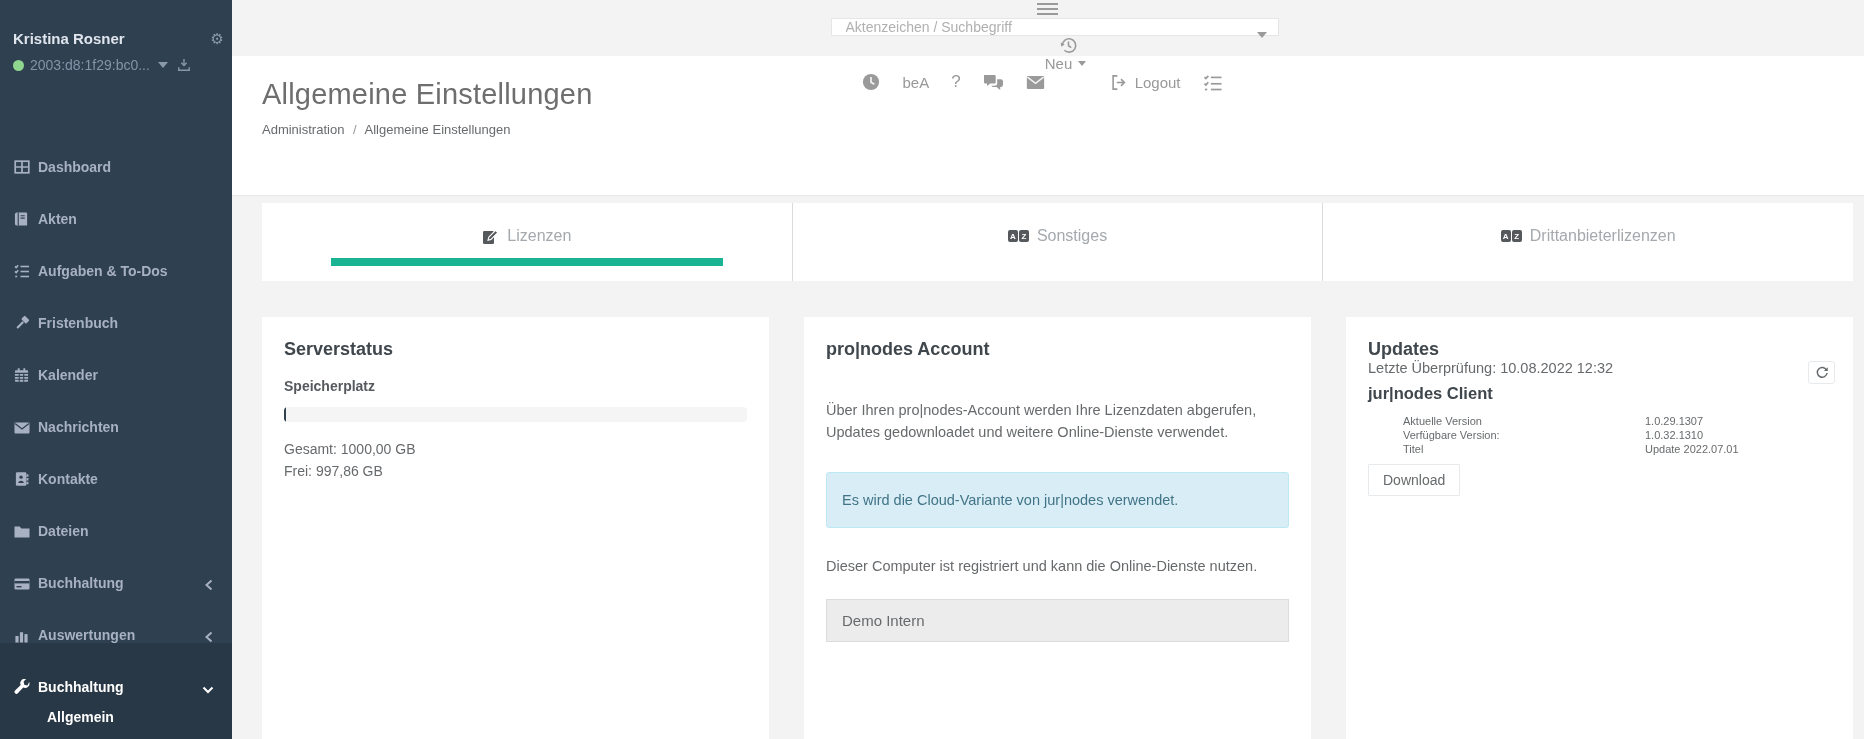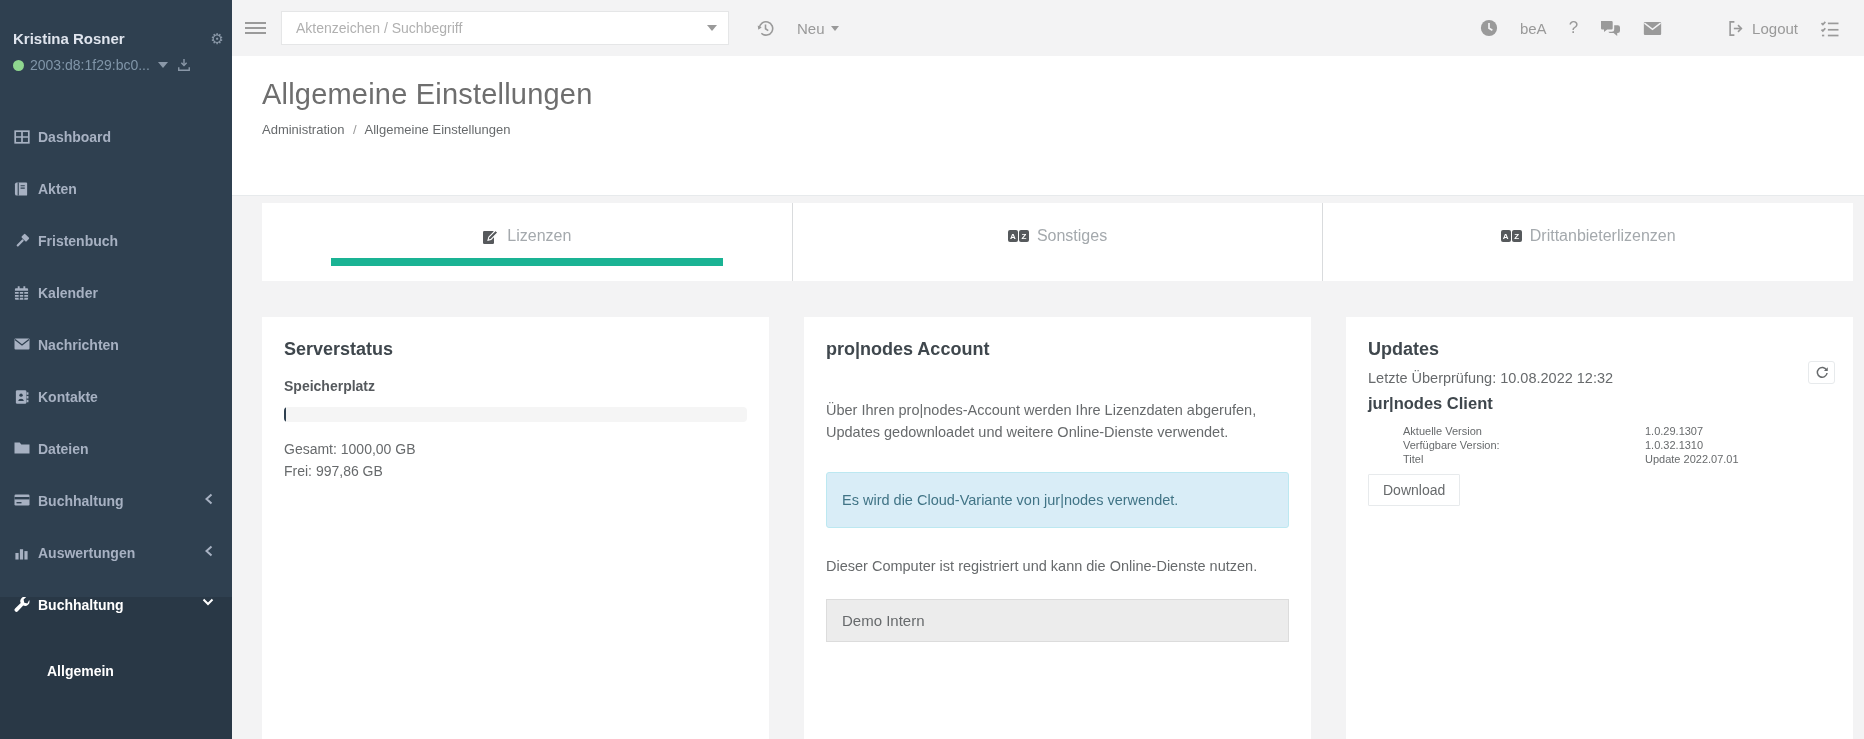--- a/index.html
+++ b/index.html
@@ -12,32 +12,32 @@
   .user-block { height:129px; padding:30px 14px 0 13px; position:relative; }
   .user-name { color:#dfe4ed; font-size:15px; font-weight:bold; }
   .user-gear { position:absolute; right:8px; top:30px; color:#8a98a8; font-size:15px; font-family:"DejaVu Sans",sans-serif; cursor:pointer; }
   .ip-row { margin-top:10px; display:flex; align-items:center; color:#8095a8; font-size:14px; }
   .status-dot { width:11px; height:11px; border-radius:50%; background:#8fd78f; margin-right:6px; flex:none; }
   .ip-text { white-space:nowrap; overflow:hidden; max-width:130px; }
   .caret { width:0; height:0; border-left:5px solid transparent; border-right:5px solid transparent; border-top:6px solid #8a98a8; display:inline-block; }
   .ip-caret { margin-left:8px; }
   .ip-dl { margin-left:9px; color:#8a98a8; display:inline-flex; }
   .nav { list-style:none; }
-  .nav-item { height:52px; display:flex; align-items:flex-start; padding:0 18px 0 13px; color:#a7b1c2; font-size:14px; font-weight:600; cursor:pointer; }
+  .nav-item { height:52px; display:flex; align-items:flex-end; padding:0 18px 0 13px; color:#a7b1c2; font-size:14px; font-weight:600; cursor:pointer; }
   .nav-item .nicon { width:17px; margin-right:8px; display:inline-flex; justify-content:center; color:#a7b1c2; flex:none; }
   .nav-item .nlabel { flex:1; }
   .nav-item .chev { color:#a7b1c2; display:inline-flex; }
   .active-section { background:#293846; flex:1; }
   .active-section .nav-item { color:#ffffff; font-weight:bold; }
   .active-section .nav-item .nicon, .active-section .nav-item .chev { color:#ffffff; }
   .submenu-item { height:44px; display:flex; align-items:center; padding-left:47px; color:#ffffff; font-size:14px; font-weight:bold; cursor:pointer; }
 
   
   .main { position:absolute; left:232px; top:0; width:1632px; height:739px; }
-  .topbar { height:56px; display:flex; align-items:center; background:#f3f3f4; padding-left:13px; }
+  .topbar { height:56px; display:flex; align-items:center; background:#f3f3f4; padding-left:13px;flex-direction:column; }
   .hamburger { width:21px; cursor:pointer; margin-right:15px; }
   .hamburger div { height:2px; background:#9a9a9a; margin:3px 0; }
   .searchbox { position:relative; width:448px; height:34px; }
   .searchbox input { width:100%; height:100%; border:1px solid #e5e6e7; background:#fff; padding:0 30px 0 14px; font-size:14px; color:#676a6c; font-family:"Liberation Sans",sans-serif; outline:none; }
   .searchbox input::placeholder { color:#b0b0b0; }
   .search-caret { position:absolute; right:12px; top:14px; border-top-color:#9a9a9a; }
   .tb-icon { color:#9a9a9a; display:inline-flex; align-items:center; cursor:pointer; }
   .history-btn { margin-left:27px; }
   .neu { margin-left:22px; color:#999; font-size:15px; cursor:pointer; display:inline-flex; align-items:center; }
   .neu .caret { border-top-color:#999; margin-left:6px; border-left-width:4px; border-right-width:4px; border-top-width:5px; }
@@ -75,21 +75,21 @@
   .stat-line { font-size:14px; color:#676a6c; line-height:1.55; }
   .stats { margin-top:17px; }
 
   
   .desc { margin-top:40px; font-size:14.5px; color:#676a6c; line-height:1.5; max-width:470px; }
   .alert-info { margin-top:28px; background:#d9edf7; border:1px solid #bce8f1; border-radius:3px; padding:19px 15px; font-size:14.5px; color:#417486; }
   .registered { margin-top:28px; font-size:14.5px; color:#676a6c; line-height:1.5; max-width:470px; }
   .account-box { margin-top:22px; background:#ececec; border:1px solid #dcdcdc; height:43px; display:flex; align-items:center; padding-left:15px; font-size:15px; color:#676a6c; }
 
   
-  .last-check { margin-top:10px; font-size:14.5px; color:#676a6c; }
+  .last-check { font-size:14.5px; color:#676a6c; }
   .refresh-btn { position:absolute; top:44px; right:18px; width:27px; height:23px; background:#fff; border:1px solid #e7eaec; border-radius:3px; display:flex; align-items:center; justify-content:center; color:#676a6c; cursor:pointer; }
   .client-title { margin-top:8px; font-size:16.5px; font-weight:bold; color:#3f474d; }
   .ver-table { margin-top:12px; }
   .ver-row { display:flex; font-size:11px; color:#676a6c; line-height:1.25;margin-left:35px; }
   .ver-label { width:242px; flex:none; }
   .btn-default { margin-top:8px; display:inline-block; background:#fff; border:1px solid #e7eaec; border-radius:1px; padding:7px 14px; font-size:14px; color:#676a6c; cursor:pointer; font-family:"Liberation Sans",sans-serif; }
 
   svg { display:block; }
 </style>
 </head>
@@ -130,20 +130,35 @@
         <span class="nlabel">Dashboard</span>
       </li>
       <li class="nav-item">
         <span class="nicon">
             <svg width="15" height="16" viewBox="0 0 16 16">
               <path fill="currentColor" d="M3 1h10a1 1 0 0 1 1 1v12a1 1 0 0 1-1 1H3a2 2 0 0 1-2-2V3a2 2 0 0 1 2-2z"></path>
               <path stroke="#2f4050" stroke-width="1.2" fill="none" d="M4.5 1v14M7 4.5h4.5M7 7h4.5"></path>
             </svg>
           </span>
         <span class="nlabel">Akten</span>
+      </li>
+      <li class="nav-item">
+        <span class="nicon">
+            <svg width="16" height="16" viewBox="0 0 16 16">
+              <g stroke="currentColor" stroke-width="1.6" fill="none">
+                <path d="M1 3.4l1.2 1.2 2-2.3"></path>
+                <path d="M6.5 3.5H15"></path>
+                <path d="M1 8.4l1.2 1.2 2-2.3"></path>
+                <path d="M6.5 8.5H15"></path>
+                <path d="M1.2 13.5h2"></path>
+                <path d="M6.5 13.5H15"></path>
+              </g>
+            </svg>
+          </span>
+        <span class="nlabel">Aufgaben &amp; To-Dos</span>
       </li>
       <li class="nav-item">
         <span class="nicon">
             <svg width="16" height="16" viewBox="0 0 16 16">
               <g fill="currentColor" transform="rotate(45 8 8)">
                 <rect x="4.6" y="0.8" width="6.8" height="5" rx="1"></rect>
                 <rect x="7" y="6.2" width="2.2" height="9" rx="1"></rect>
               </g>
             </svg>
           </span>

